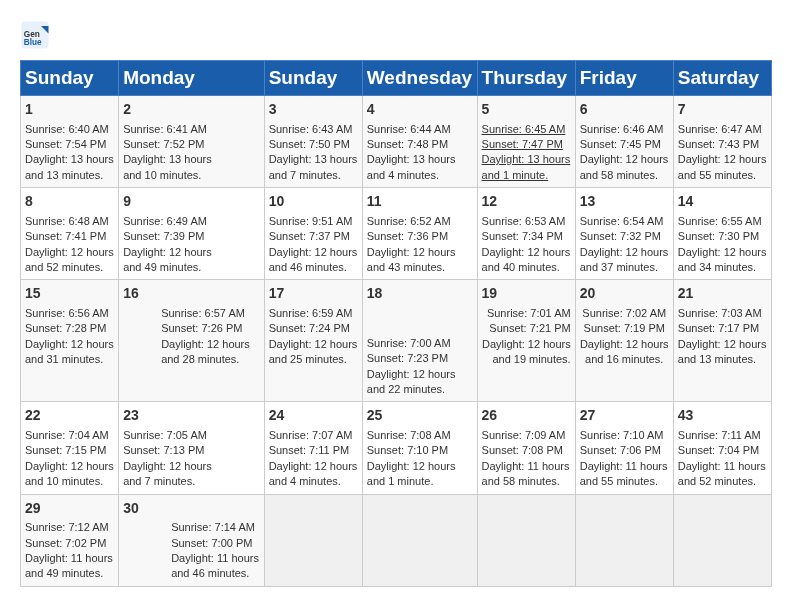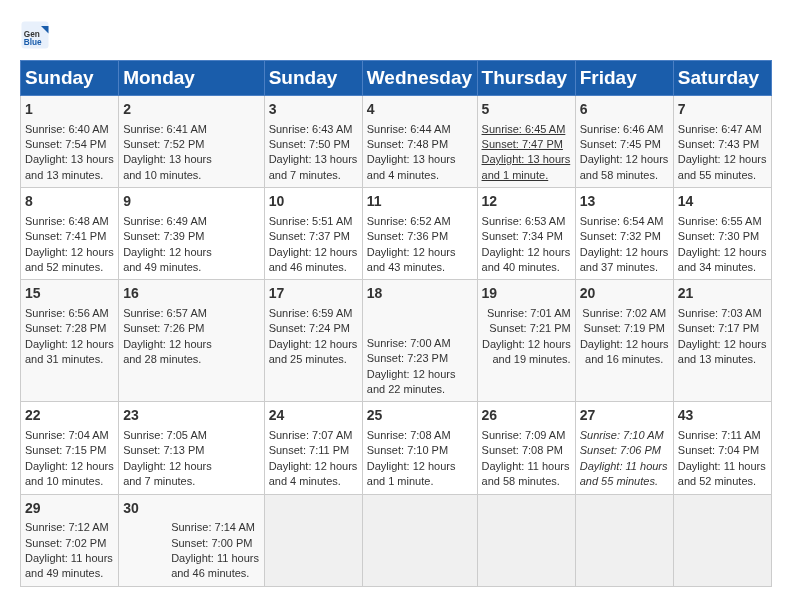--- a/index.html
+++ b/index.html
@@ -189,21 +189,21 @@
         </td>
         <td>
           <span class="day-num">9</span>
           <div class="day-info" style="white-space: pre-line;">Sunrise: 6:49 AM
 Sunset: 7:39 PM
 Daylight: 12 hours
 and 49 minutes.</div>
         </td>
         <td>
           <span class="day-num">10</span>
-          <div class="day-info" style="white-space: pre-line;">Sunrise: 5:51 AM
+          <div class="day-info" style="white-space: pre-line;">Sunrise: 9:51 AM
 Sunset: 7:37 PM
 Daylight: 12 hours
 and 46 minutes.</div>
         </td>
         <td>
           <span class="day-num">11</span>
           <div class="day-info" style="white-space: pre-line;">Sunrise: 6:52 AM
 Sunset: 7:36 PM
 Daylight: 12 hours
 and 43 minutes.</div>
@@ -233,21 +233,21 @@
       <tr>
         <td>
           <span class="day-num">15</span>
           <div class="day-info" style="white-space: pre-line;">Sunrise: 6:56 AM
 Sunset: 7:28 PM
 Daylight: 12 hours
 and 31 minutes.</div>
         </td>
         <td>
           <span class="day-num">16</span>
-          <div class="day-info" style="white-space: pre-line;">Sunrise: 6:57 AM
+          <div class="day-info" style="white-space: pre-line; margin-left: 38px;">Sunrise: 6:57 AM
 Sunset: 7:26 PM
 Daylight: 12 hours
 and 28 minutes.</div>
         </td>
         <td>
           <span class="day-num">17</span>
           <div class="day-info" style="white-space: pre-line;">Sunrise: 6:59 AM
 Sunset: 7:24 PM
 Daylight: 12 hours
 and 25 minutes.</div>
@@ -312,21 +312,21 @@
         </td>
         <td>
           <span class="day-num">26</span>
           <div class="day-info" style="white-space: pre-line;">Sunrise: 7:09 AM
 Sunset: 7:08 PM
 Daylight: 11 hours
 and 58 minutes.</div>
         </td>
         <td>
           <span class="day-num">27</span>
-          <div class="day-info" style="white-space: pre-line; font-style: italic;">Sunrise: 7:10 AM
+          <div class="day-info" style="white-space: pre-line;">Sunrise: 7:10 AM
 Sunset: 7:06 PM
 Daylight: 11 hours
 and 55 minutes.</div>
         </td>
         <td>
           <span class="day-num">43</span>
           <div class="day-info" style="white-space: pre-line;">Sunrise: 7:11 AM
 Sunset: 7:04 PM
 Daylight: 11 hours
 and 52 minutes.</div>

